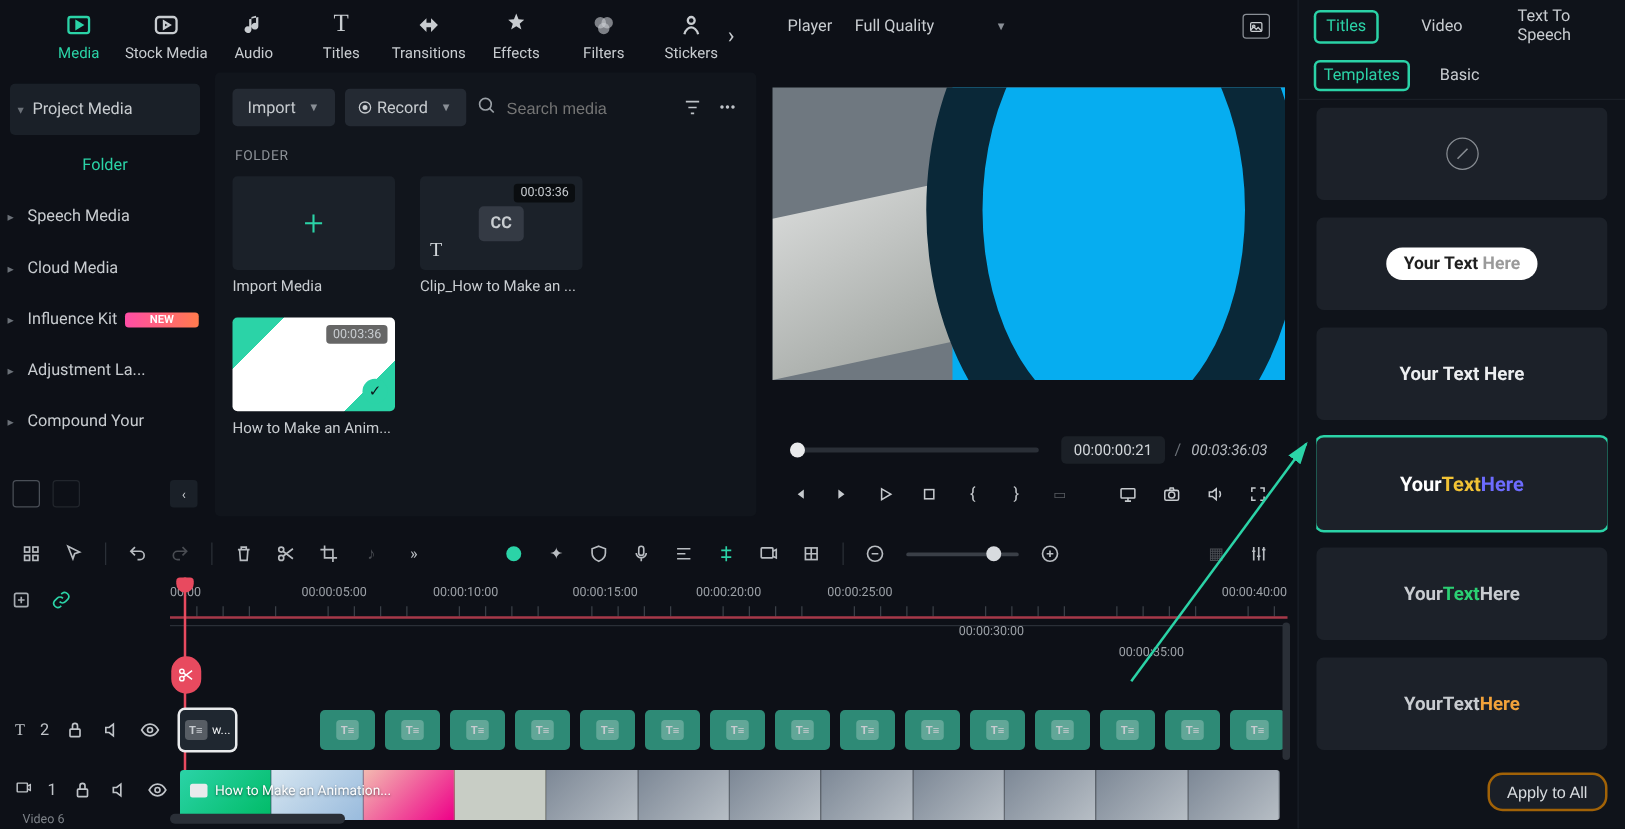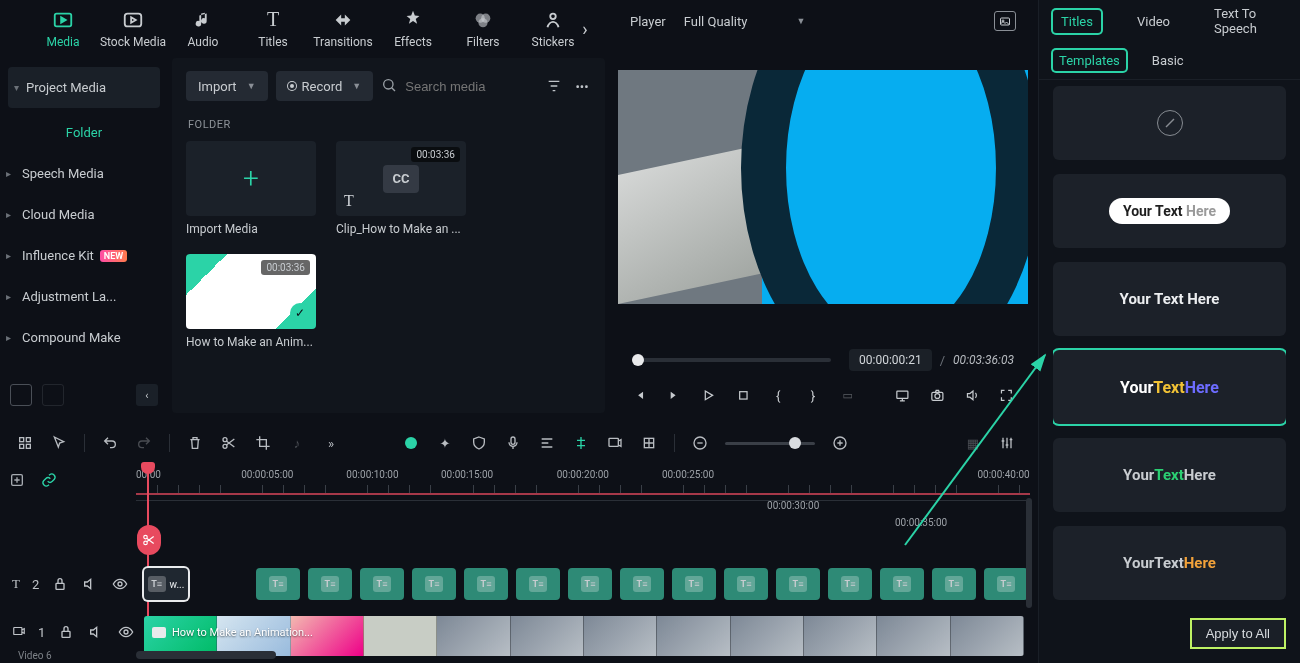--- a/index.html
+++ b/index.html
@@ -40,21 +40,21 @@
     padding-left: 22px; font-size: 13px; cursor:pointer;
     position: relative;
   }
   .side-row .chev {
     position:absolute; left:6px; color:#6b7178; font-size:10px;
   }
   .side-row.project { background:#1a2028; border-radius:4px; margin:0 8px 4px 8px; padding-left:18px; }
   .side-row.folder { color:#2bd3a7; justify-content:center; padding-left:0;}
   .new-badge {
     background:linear-gradient(90deg,#ff4da6,#ff7b4d);
-    color:#fff; font-size:9px; padding:1px 4px; border-radius:3px; margin-left:6px;
+    color:#fff; font-size:9px; padding:1px 20px; border-radius:3px; margin-left:6px;
     font-weight:600;
   }
   .side-bottom {
     position:absolute; left:0; top:380px; width:168px; height:30px;
     display:flex; align-items:center; padding:0 10px;
   }
   .side-mini { width:22px; height:22px; border:1px solid #4a4f57; border-radius:3px; margin-right:10px; }
   .side-collapse {
     width:22px; height:22px; background:#1a2028; border-radius:3px; margin-left:auto;
     display:flex; align-items:center; justify-content:center; font-size:11px;
@@ -270,22 +270,22 @@
   .rcard.pill .pill .g{color:#9a9a9a;}
   .rcard.plain{ color:#eceef0; font-size:15px;}
   .rcard.sel{ box-shadow:0 0 0 2px #2bd3a7;}
   .rcard.rainbow span:nth-child(1){color:#fff;}
   .rcard.rainbow span:nth-child(2){color:#f2c335;}
   .rcard.rainbow span:nth-child(3){color:#6d6cff;}
   .rcard.greenmid span:nth-child(2){color:#2bd073;}
   .rcard.orange span:nth-child(3){color:#f2a23a;}
   .apply{
     position:absolute; right:14px; bottom:14px;
-    border:2px solid #bef264; color:#d7dbdf; background:#1a1f27;
-    padding:6px 14px; border-radius:0; cursor:pointer; font-size:13px;
+    border:2px solid #a16207; color:#d7dbdf; background:#1a1f27;
+    padding:6px 14px; border-radius:12px; cursor:pointer; font-size:13px;
   }
 
   
   .arrow{
     position:absolute; left:895px; top:345px; width:160px; height:210px;
     pointer-events:none;
   }
 
   .v-scroll{position:absolute; right:268px; top:498px; width:6px; height:110px;
             background:#2a2f37; border-radius:3px;}
@@ -383,21 +383,21 @@
     <span class="chev">▸</span>
     <span>Influence Kit</span>
     <span class="new-badge">NEW</span>
   </div>
   <div class="side-row">
     <span class="chev">▸</span>
     <span>Adjustment La...</span>
   </div>
   <div class="side-row">
     <span class="chev">▸</span>
-    <span>Compound Make</span>
+    <span>Compound Your</span>
   </div>
 </div>
 <div class="side-bottom">
   <div class="side-mini"></div>
   <div class="side-mini" style="opacity:.35"></div>
   <div class="side-collapse">‹</div>
 </div>
 
 <div class="media-panel">
   <div class="media-top">
@@ -662,21 +662,21 @@
       <div class="tick" style="left: 105.176px;">00:00:05:00</div>
       <div class="minor" style="left: 126.212px;"></div>
       <div class="minor" style="left: 147.247px;"></div>
       <div class="minor" style="left: 168.282px;"></div>
       <div class="minor" style="left: 189.318px;"></div>
       <div class="tick" style="left: 210.353px;">00:00:10:00</div>
       <div class="minor" style="left: 231.388px;"></div>
       <div class="minor" style="left: 252.424px;"></div>
       <div class="minor" style="left: 273.459px;"></div>
       <div class="minor" style="left: 294.494px;"></div>
-      <div class="tick" style="left: 305px;">00:00:15:00</div>
+      <div class="tick" style="left: 322px;">00:00:15:00</div>
       <div class="minor" style="left: 336.565px;"></div>
       <div class="minor" style="left: 357.6px;"></div>
       <div class="minor" style="left: 378.635px;"></div>
       <div class="minor" style="left: 399.671px;"></div>
       <div class="tick" style="left: 420.706px;">00:00:20:00</div>
       <div class="minor" style="left: 441.741px;"></div>
       <div class="minor" style="left: 462.776px;"></div>
       <div class="minor" style="left: 483.812px;"></div>
       <div class="minor" style="left: 504.847px;"></div>
       <div class="tick" style="left: 525.882px;">00:00:25:00</div>

